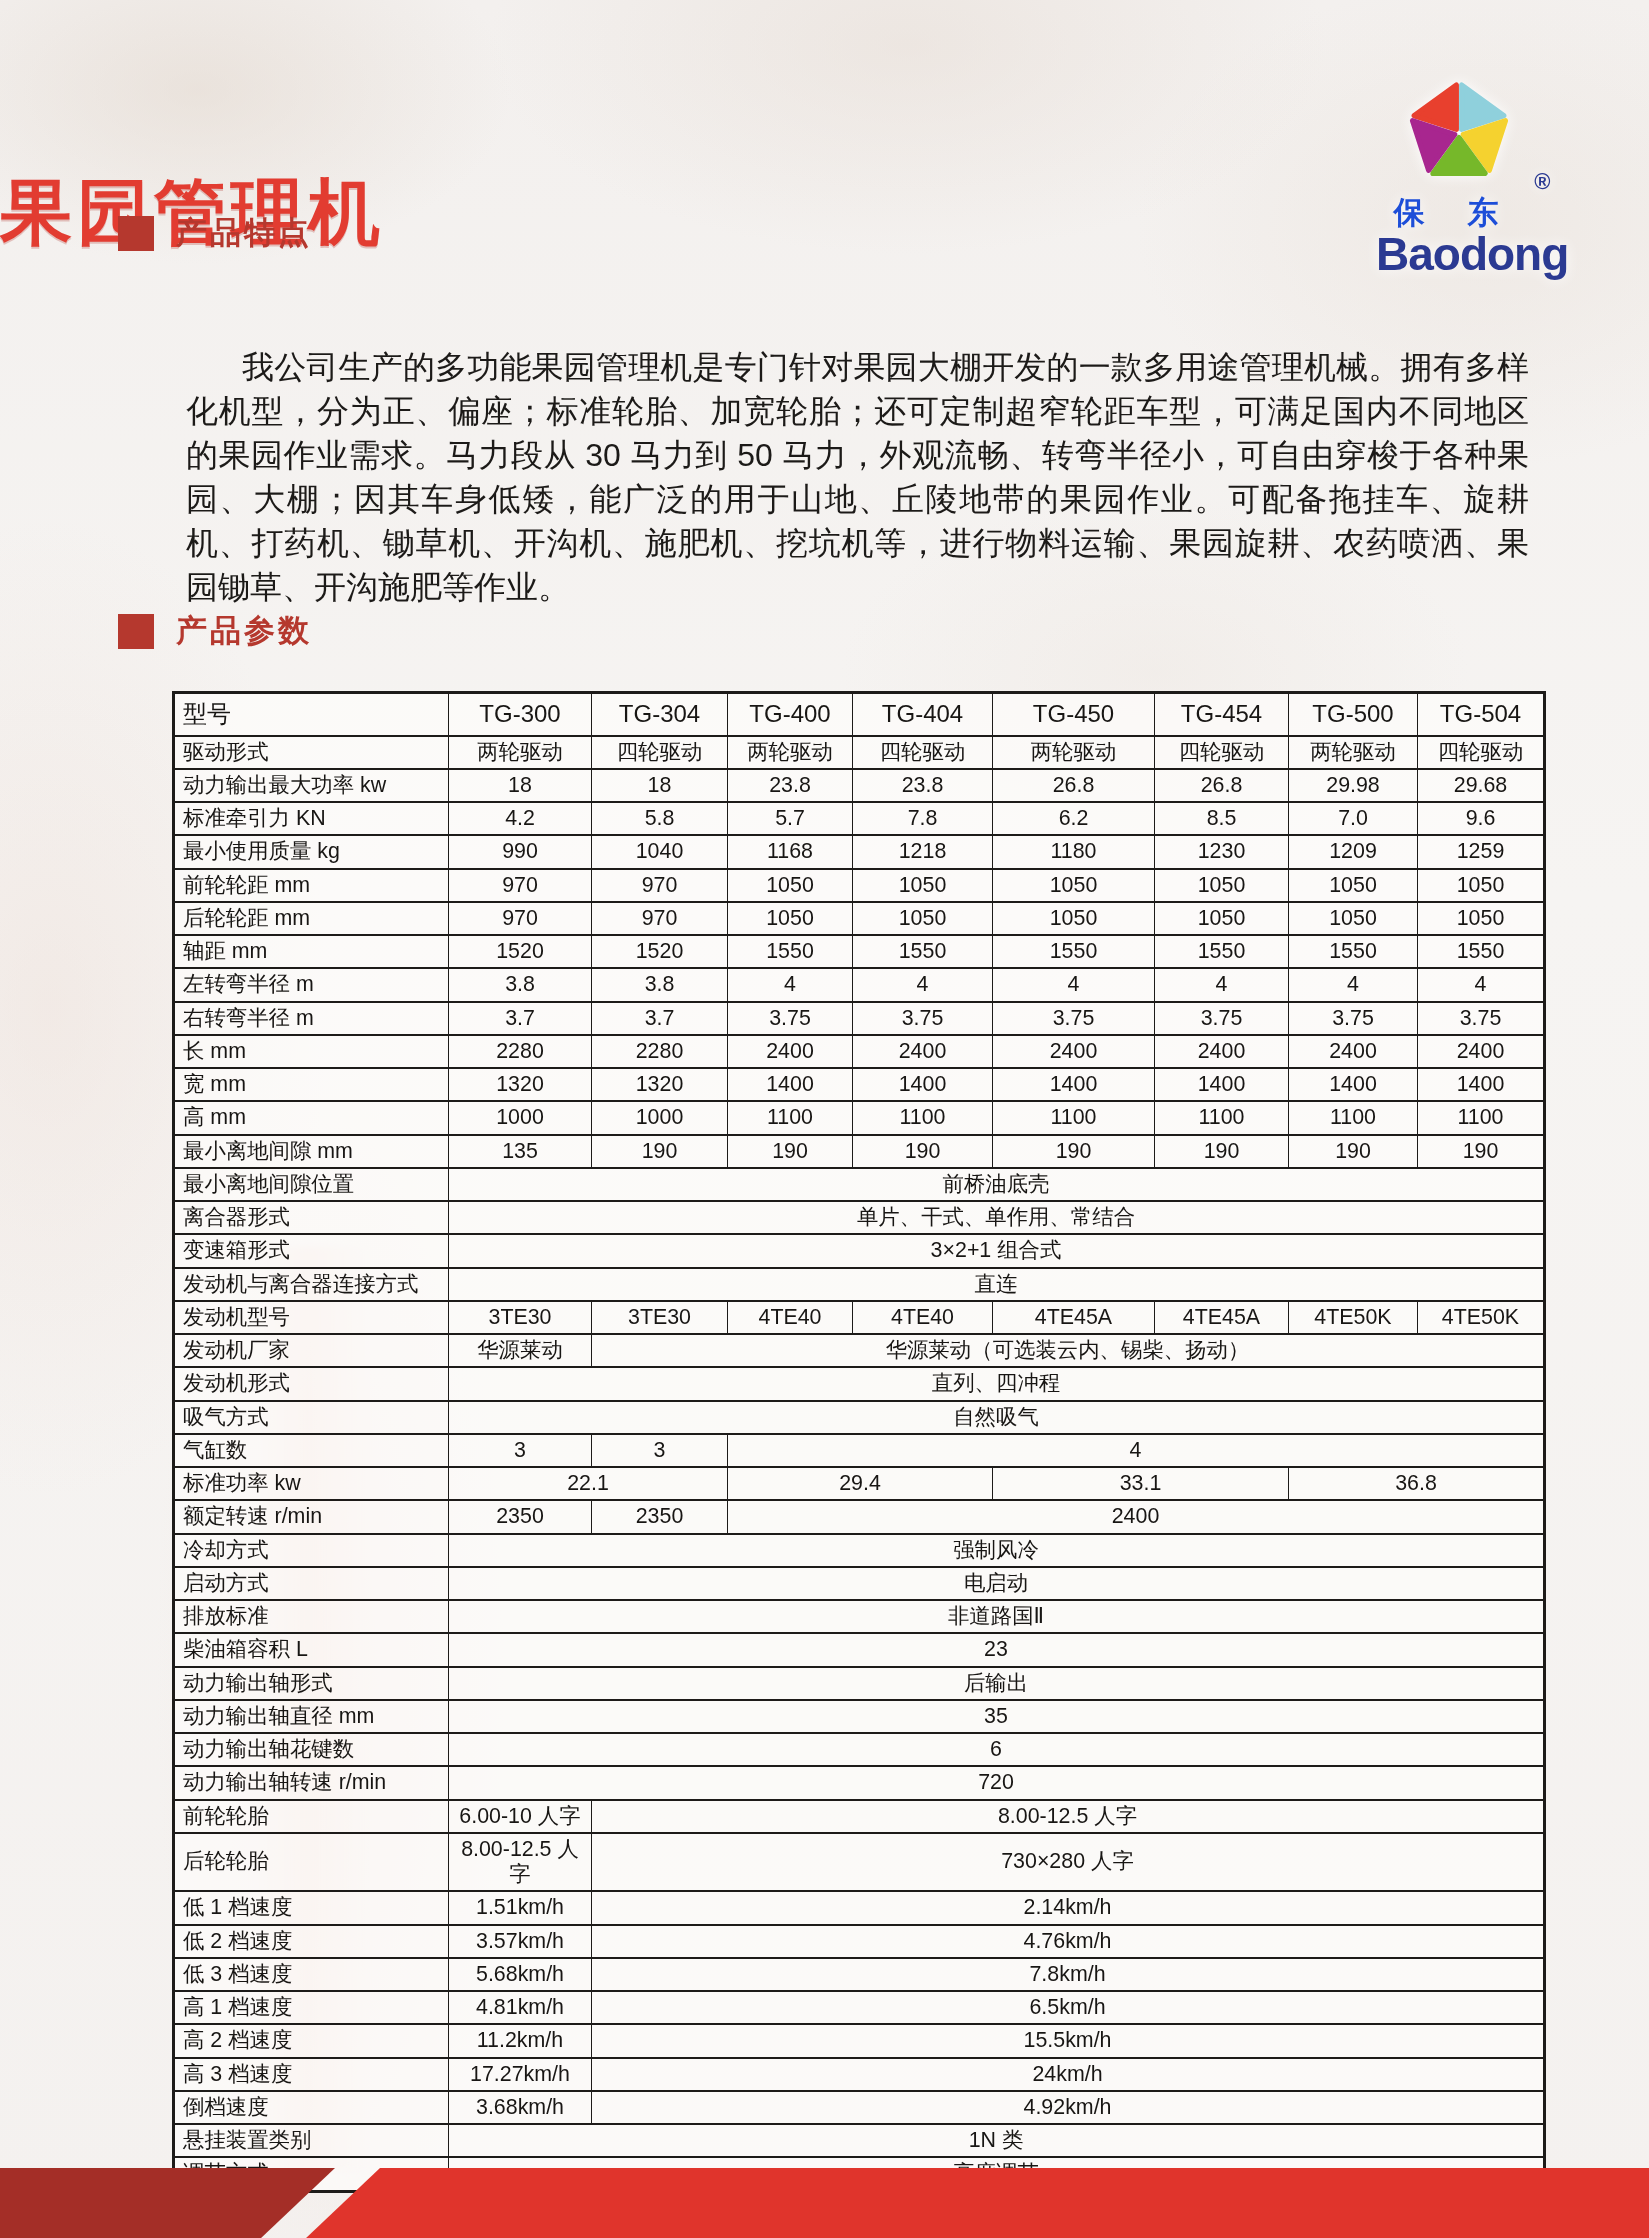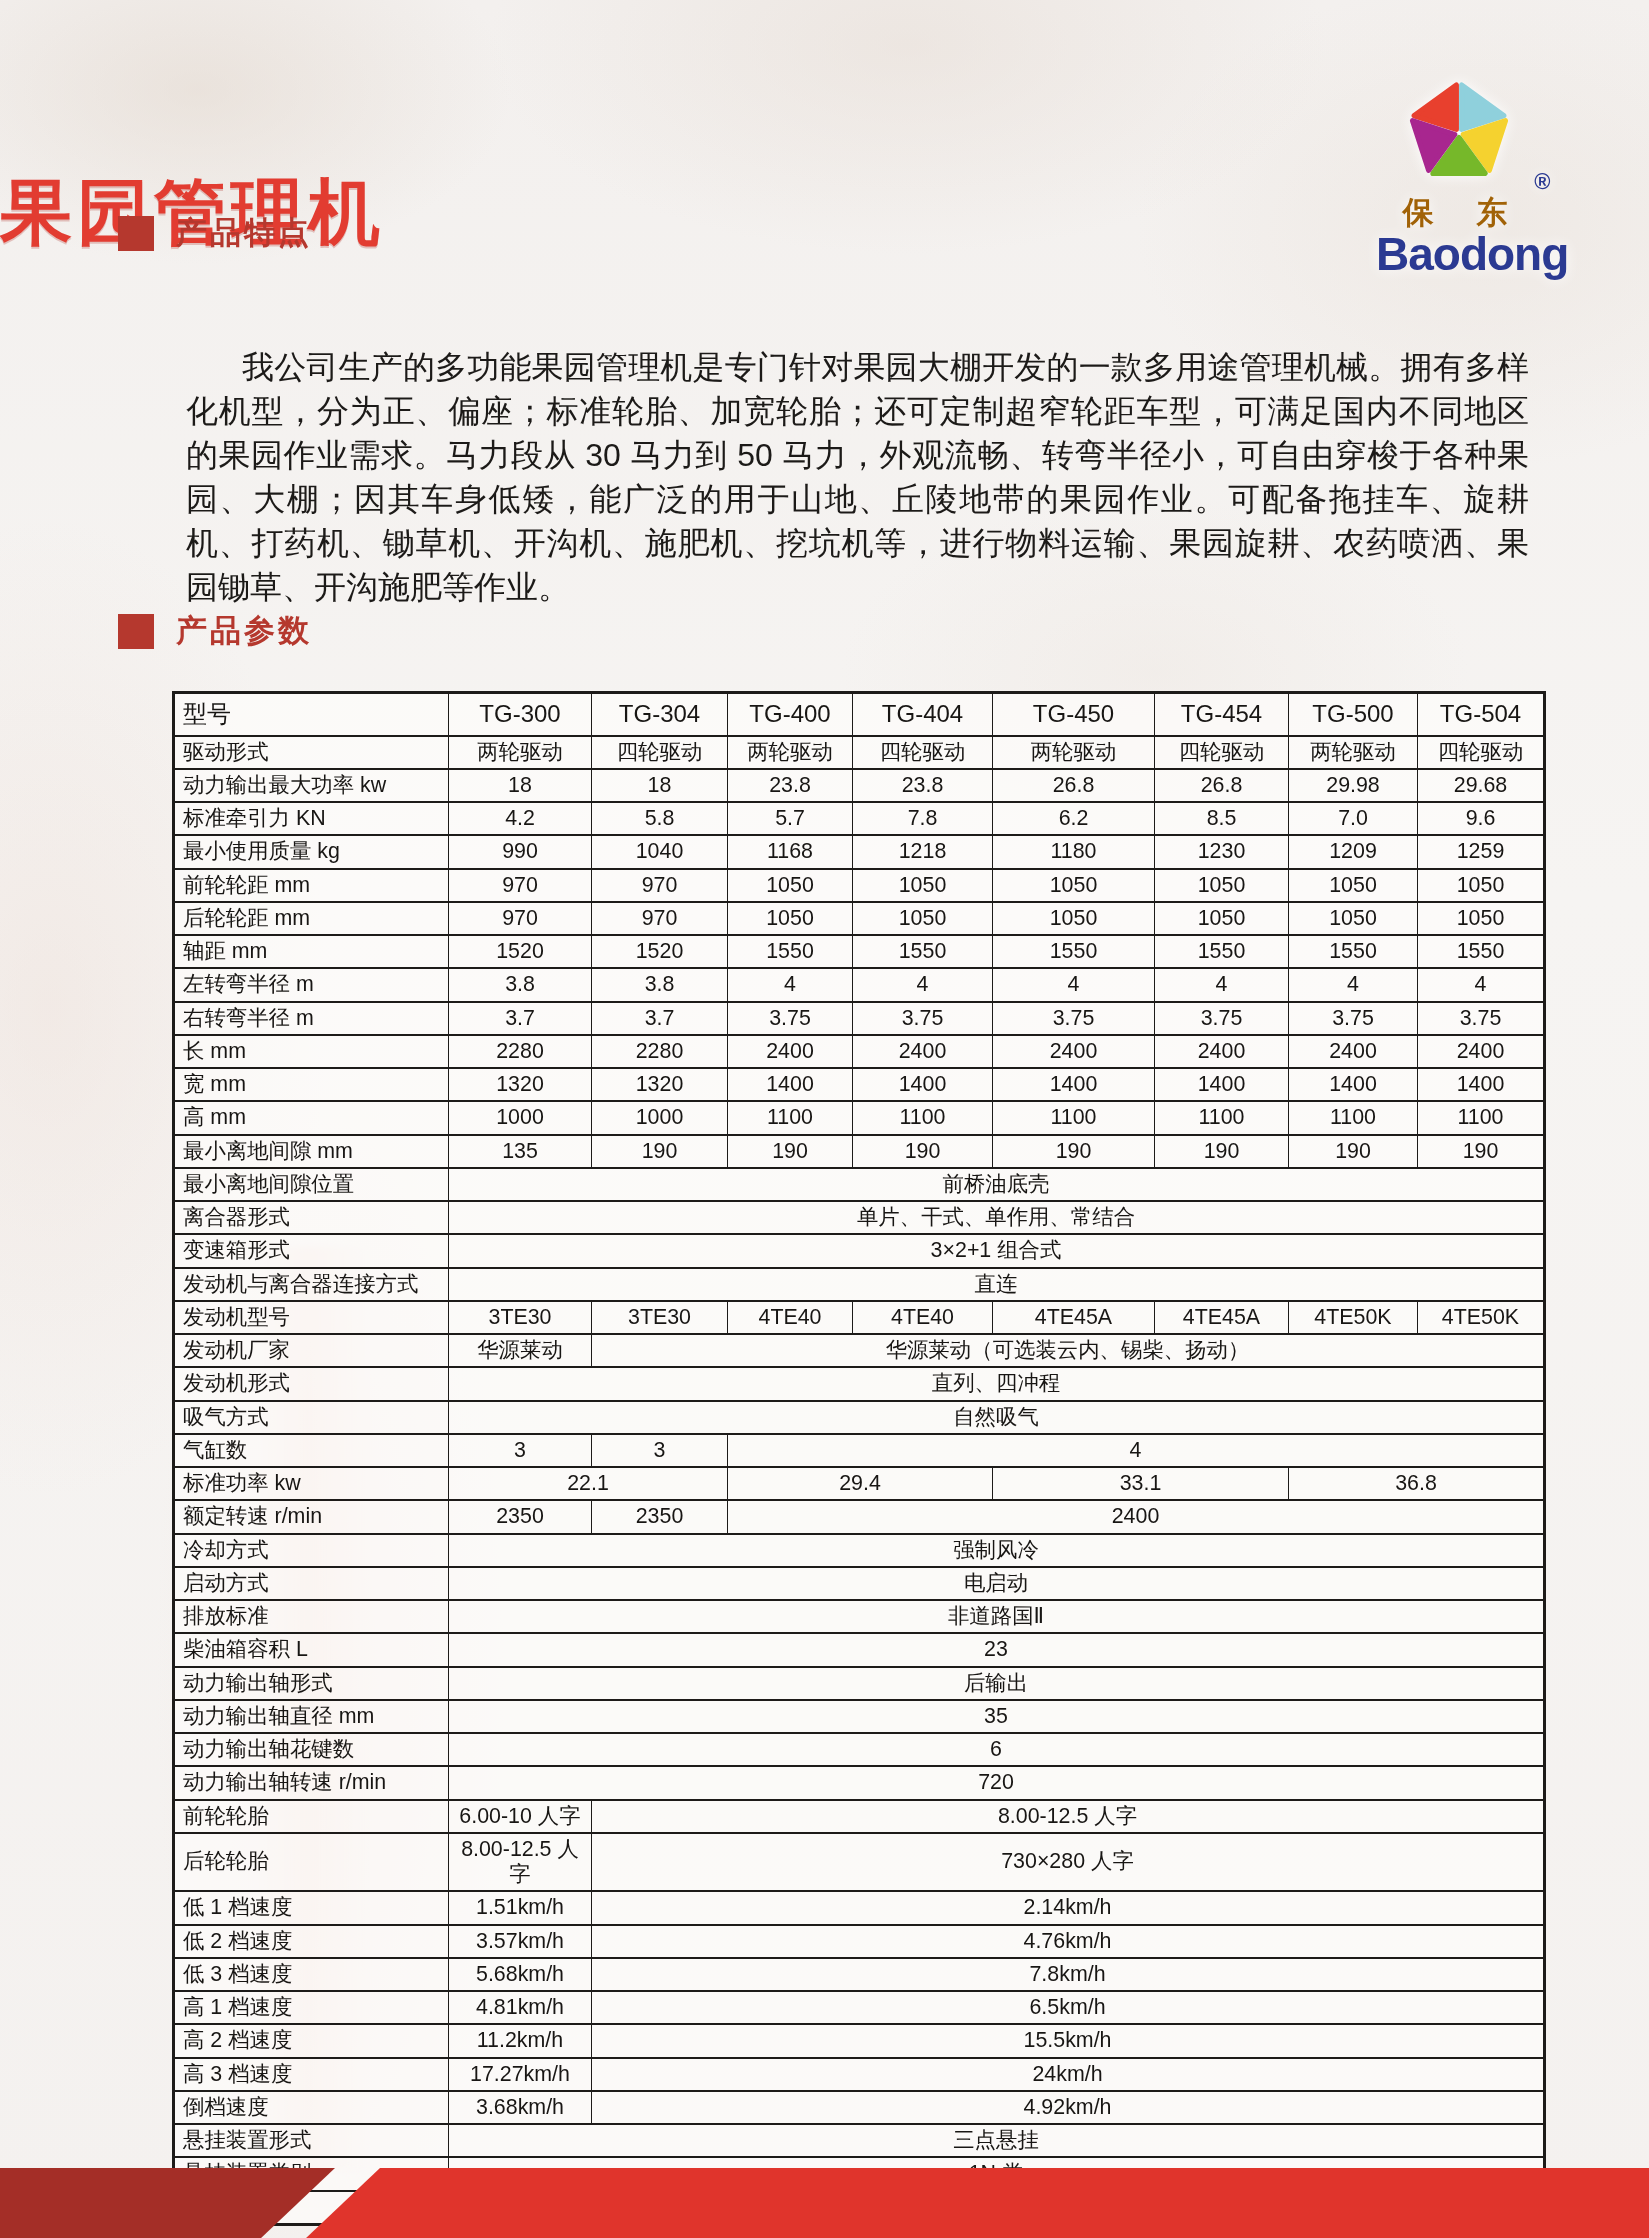--- a/index.html
+++ b/index.html
@@ -24,21 +24,21 @@
     content:"";position:absolute;left:259px;top:1247px;width:110px;height:923px;
     background:linear-gradient(90deg,rgba(240,210,198,0) 0%,rgba(240,210,198,.4) 45%,rgba(240,210,198,0) 100%);
     filter:blur(3px);
   }
 
   
   .logo{position:absolute;left:1376px;top:75px;width:165px;z-index:3;text-align:center;
         filter:drop-shadow(0 0 7px rgba(255,255,255,.95));}
   .logo svg{display:block;margin:0 auto;}
   .logo-row{position:relative;width:150px;margin:1px auto 0;display:flex;justify-content:space-between;}
-  .logo-cn{font-size:31px;font-weight:900;color:#a16207;letter-spacing:43px;margin-left:19px;white-space:nowrap;}
+  .logo-cn{font-size:31px;font-weight:900;color:#1d4ed8;letter-spacing:43px;margin-left:10px;white-space:nowrap;}
   .logo-reg{position:absolute;right:-17px;top:-23px;font-size:22px;font-weight:700;color:#2b3a92;}
   .logo-en{font-size:46px;font-weight:900;color:#2b3a92;letter-spacing:-1px;line-height:1;margin-top:-3px;}
 
   
   .title{
     position:absolute;left:0;right:0;top:165px;margin:0;z-index:2;
     text-align:left;font-size:72px;font-weight:900;letter-spacing:5px;
     color:#e23c31;text-shadow:0 2px 0 rgba(170,40,30,.25);
   }
 
@@ -422,24 +422,20 @@
           <th class="lbl">高 3 档速度</th>
           <td>17.27km/h</td>
           <td colspan="7">24km/h</td>
         </tr>
         <tr>
           <th class="lbl">倒档速度</th>
           <td>3.68km/h</td>
           <td colspan="7">4.92km/h</td>
         </tr>
         <tr>
-          <th class="lbl">悬挂装置形式</th>
-          <td colspan="8">三点悬挂</td>
-        </tr>
-        <tr>
           <th class="lbl">悬挂装置类别</th>
           <td colspan="8">1N 类</td>
         </tr>
         <tr>
           <th class="lbl">调节方式</th>
           <td colspan="8">高度调节</td>
         </tr>
       </tbody>
   </table>
 </div>

